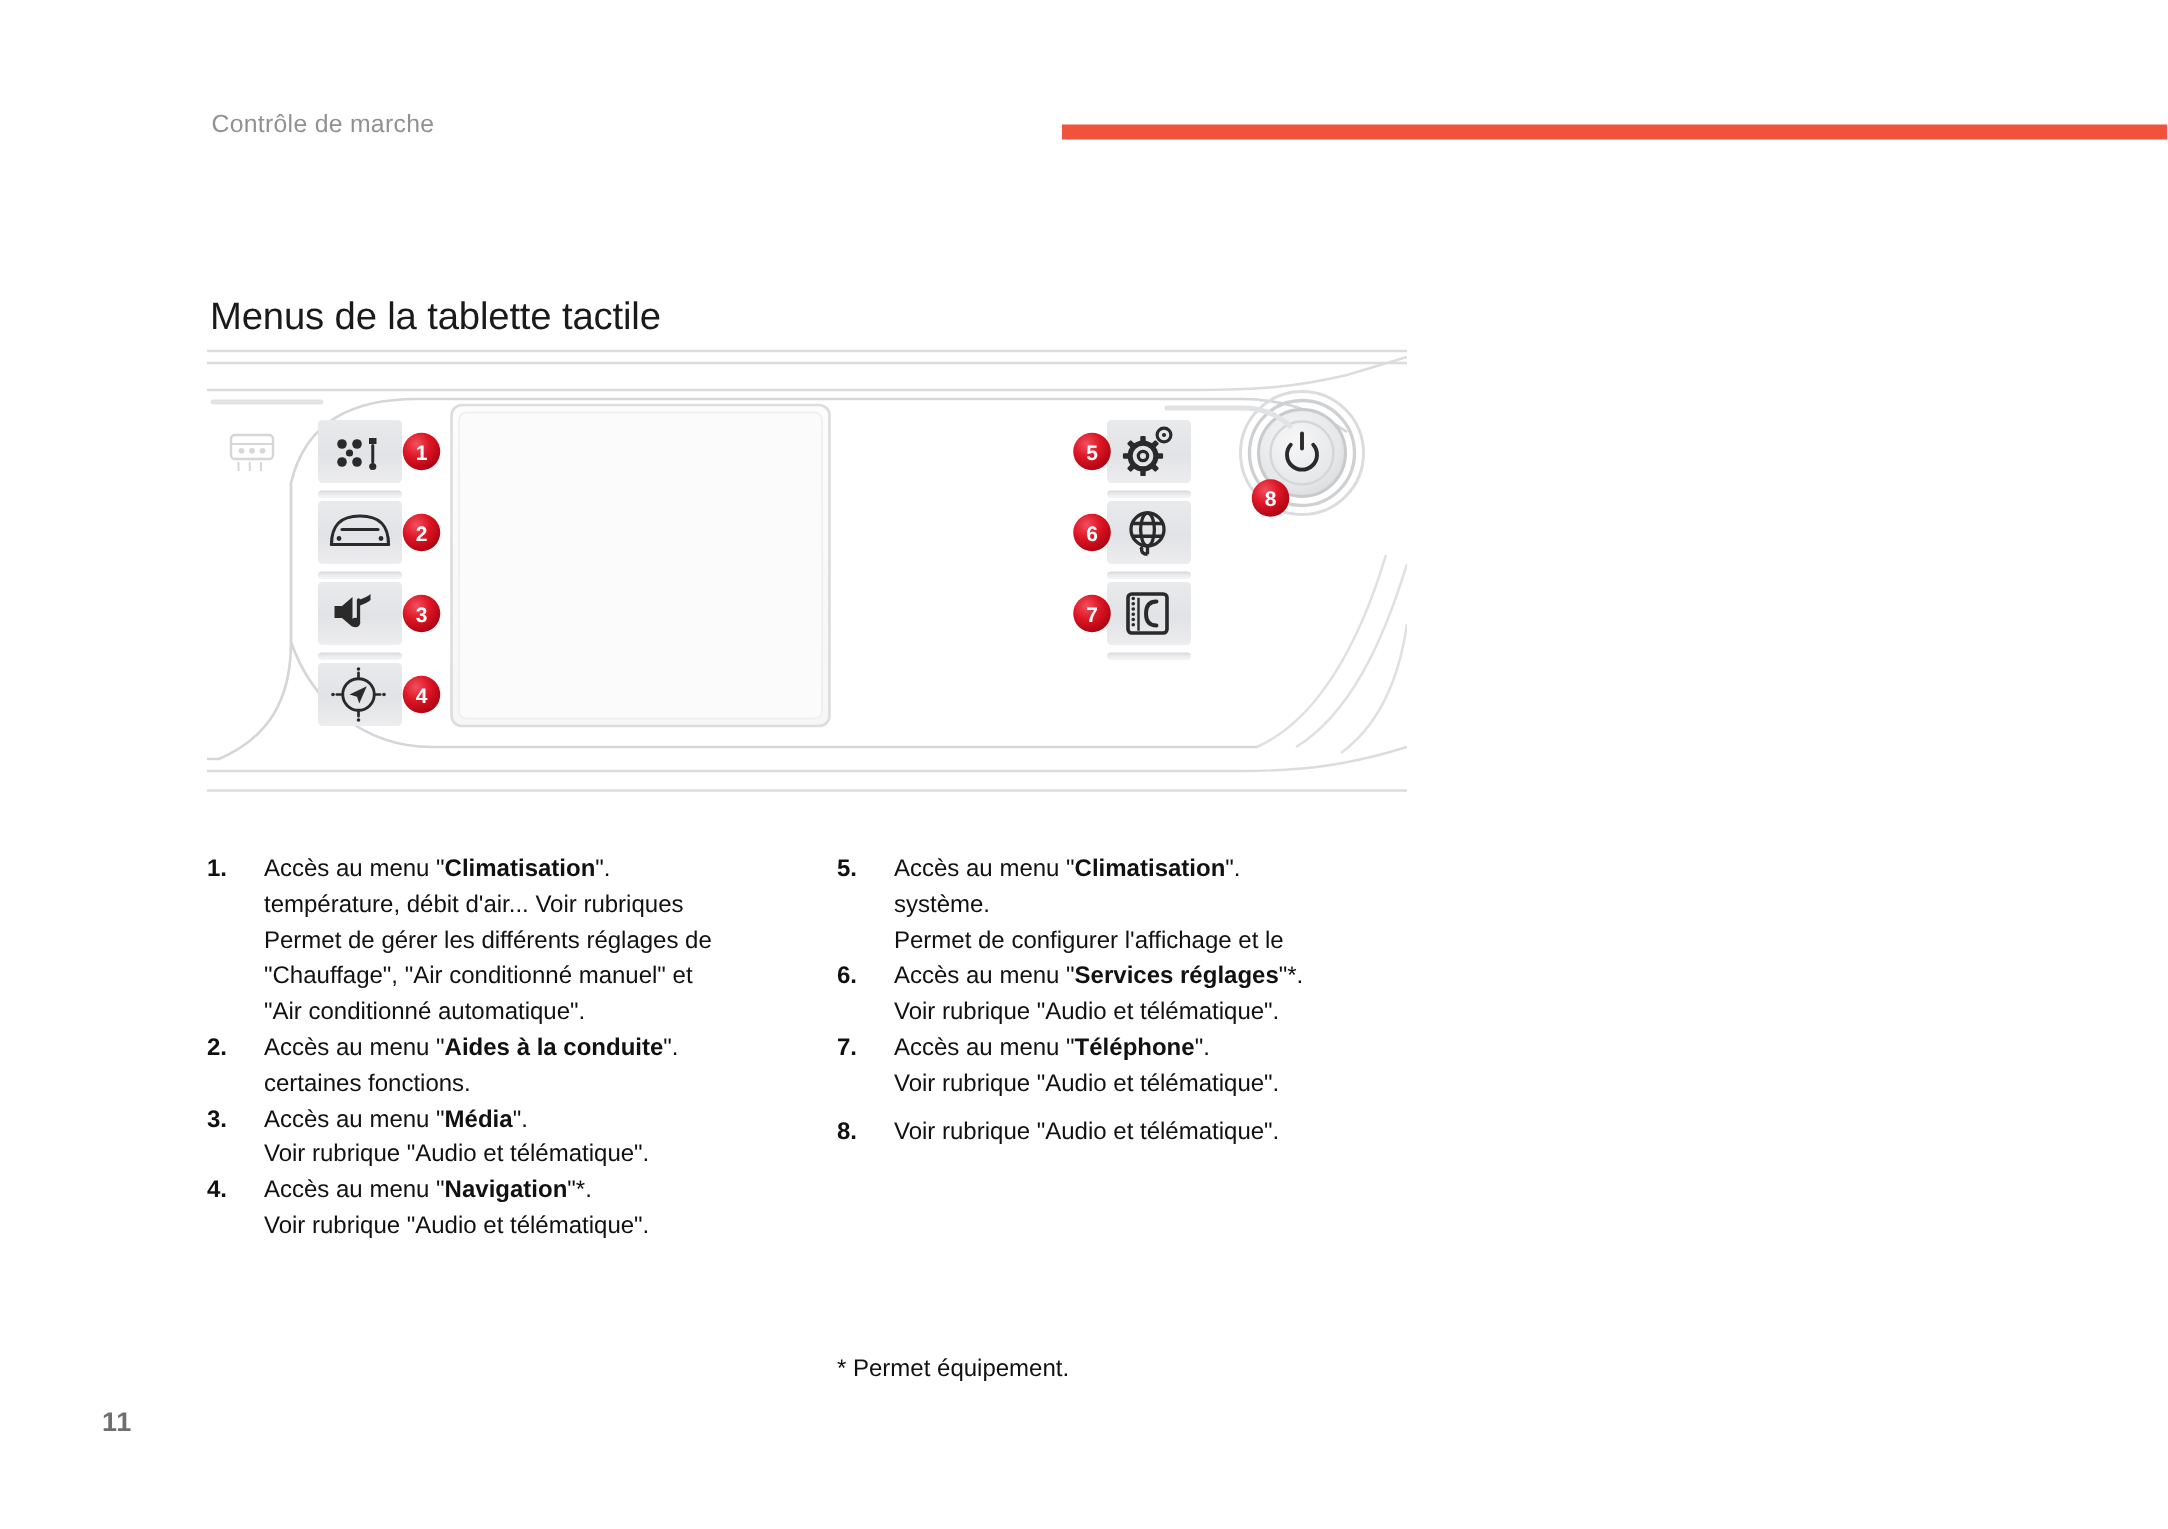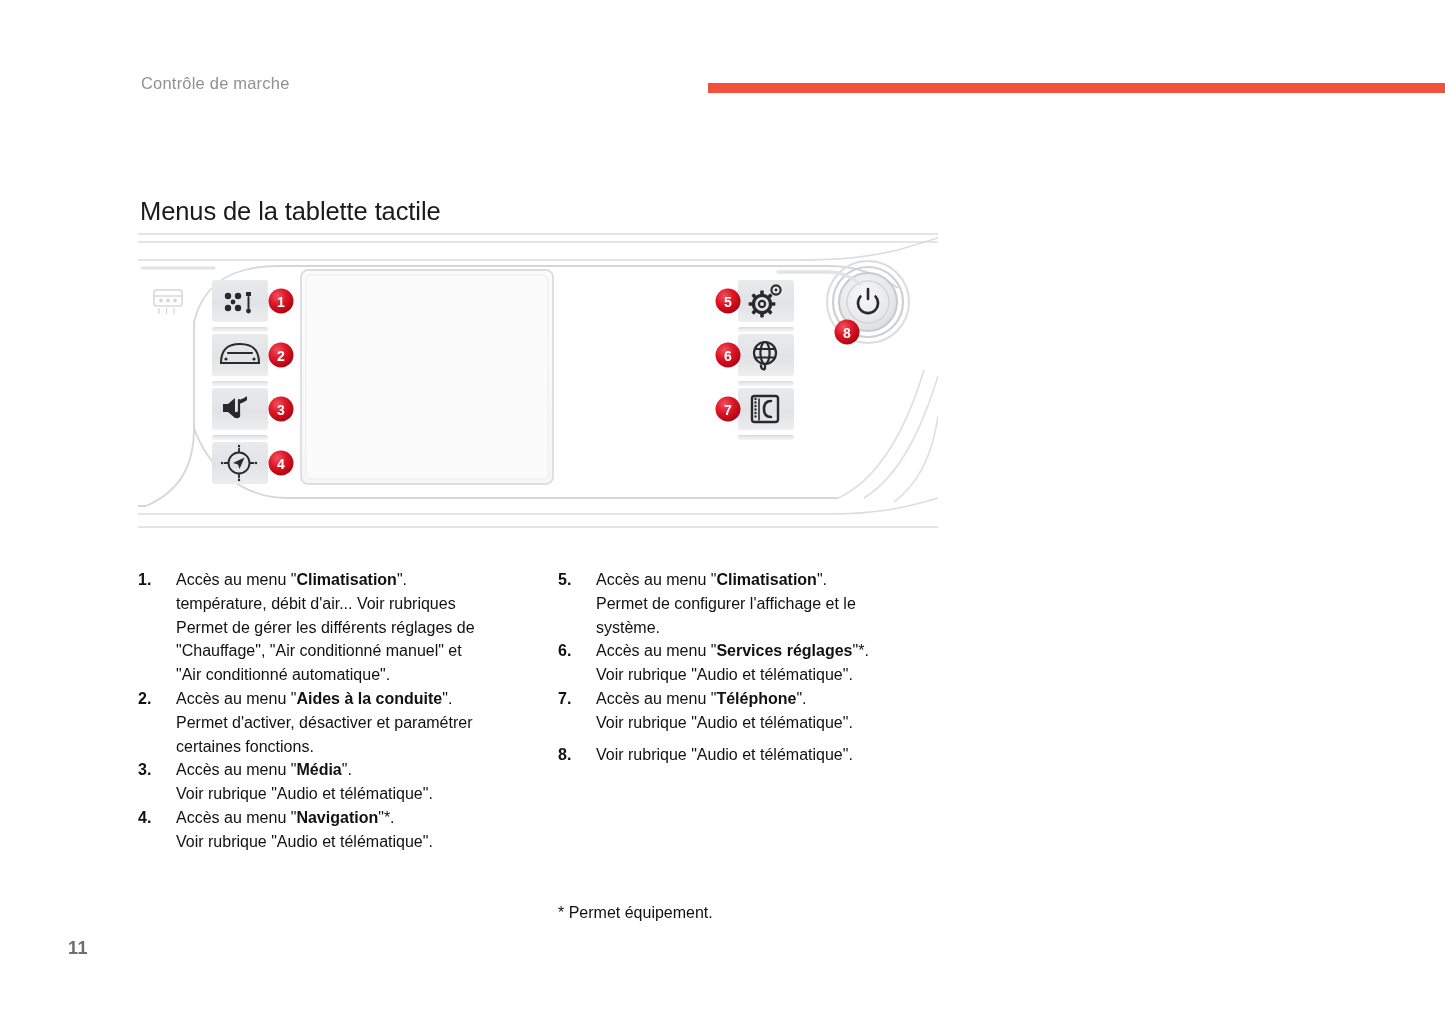--- a/index.html
+++ b/index.html
@@ -375,21 +375,20 @@
           <div class="ln"><span>température, débit d'air... Voir rubriques</span></div>
           <div class="ln"><span>Permet de gérer les différents réglages de</span></div>
           <div class="ln"><span>"Chauffage", "Air conditionné manuel" et</span></div>
           <div class="ln"><span>"Air conditionné automatique".</span></div>
         </div>
       </div>
       <div class="legend-item">
         <div class="legend-num">2.</div>
         <div class="legend-lines">
           <div class="ln"><span>Accès au menu "</span><b>Aides à la conduite</b><span>".</span></div>
-          <div class="ln"><span>Permet d'activer, désactiver et paramétrer</span></div>
           <div class="ln"><span>certaines fonctions.</span></div>
         </div>
       </div>
       <div class="legend-item">
         <div class="legend-num">3.</div>
         <div class="legend-lines">
           <div class="ln"><span>Accès au menu "</span><b>Média</b><span>".</span></div>
           <div class="ln"><span>Voir rubrique "Audio et télématique".</span></div>
         </div>
       </div>
@@ -399,22 +398,22 @@
           <div class="ln"><span>Accès au menu "</span><b>Navigation</b><span>"*.</span></div>
           <div class="ln"><span>Voir rubrique "Audio et télématique".</span></div>
         </div>
       </div>
     </div>
   <div class="legend-col right" id="legend-right">
       <div class="legend-item">
         <div class="legend-num">5.</div>
         <div class="legend-lines">
           <div class="ln"><span>Accès au menu "</span><b>Climatisation</b><span>".</span></div>
+          <div class="ln"><span>système.</span></div>
           <div class="ln"><span>Permet de configurer l'affichage et le</span></div>
-          <div class="ln"><span>système.</span></div>
         </div>
       </div>
       <div class="legend-item">
         <div class="legend-num">6.</div>
         <div class="legend-lines">
           <div class="ln"><span>Accès au menu "</span><b>Services réglages</b><span>"*.</span></div>
           <div class="ln"><span>Voir rubrique "Audio et télématique".</span></div>
         </div>
       </div>
       <div class="legend-item">

